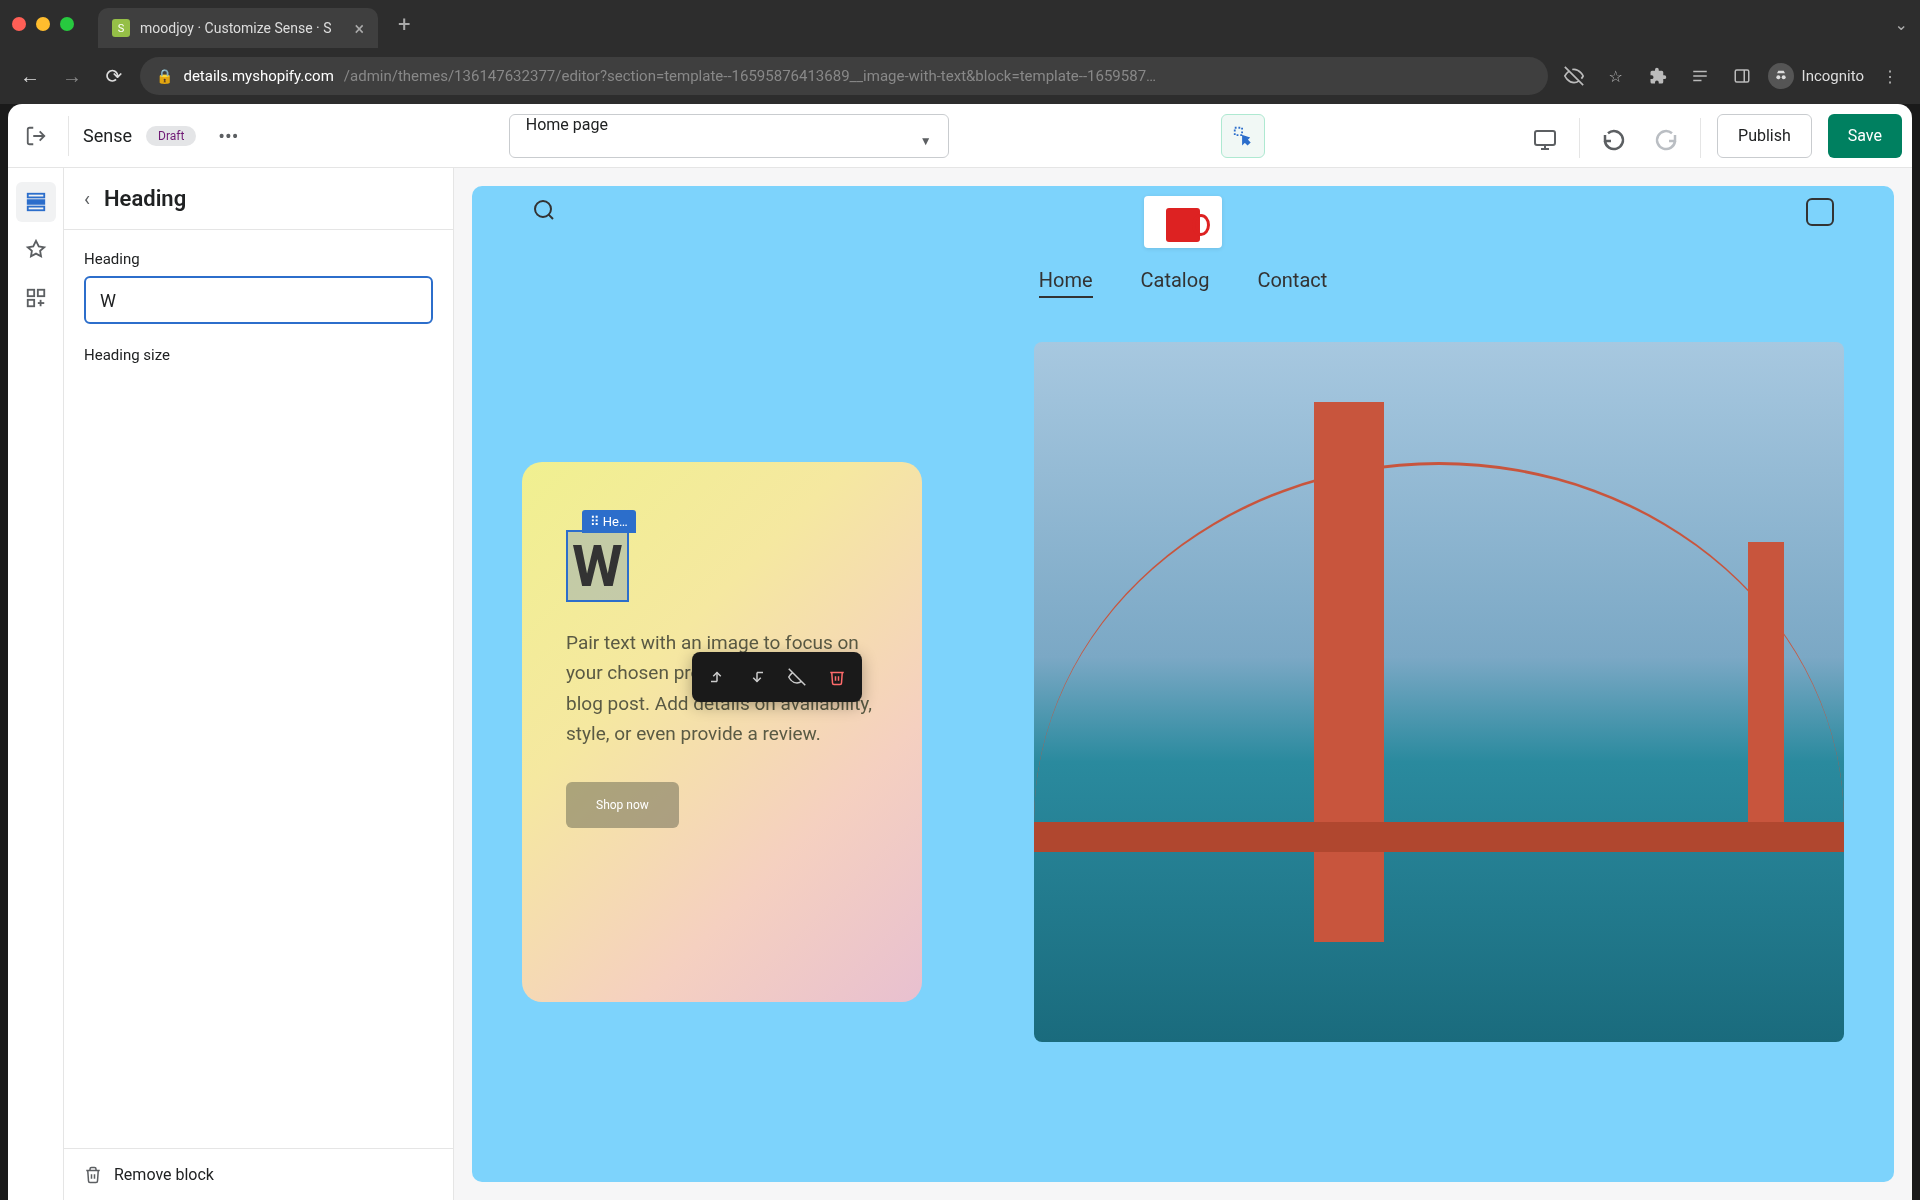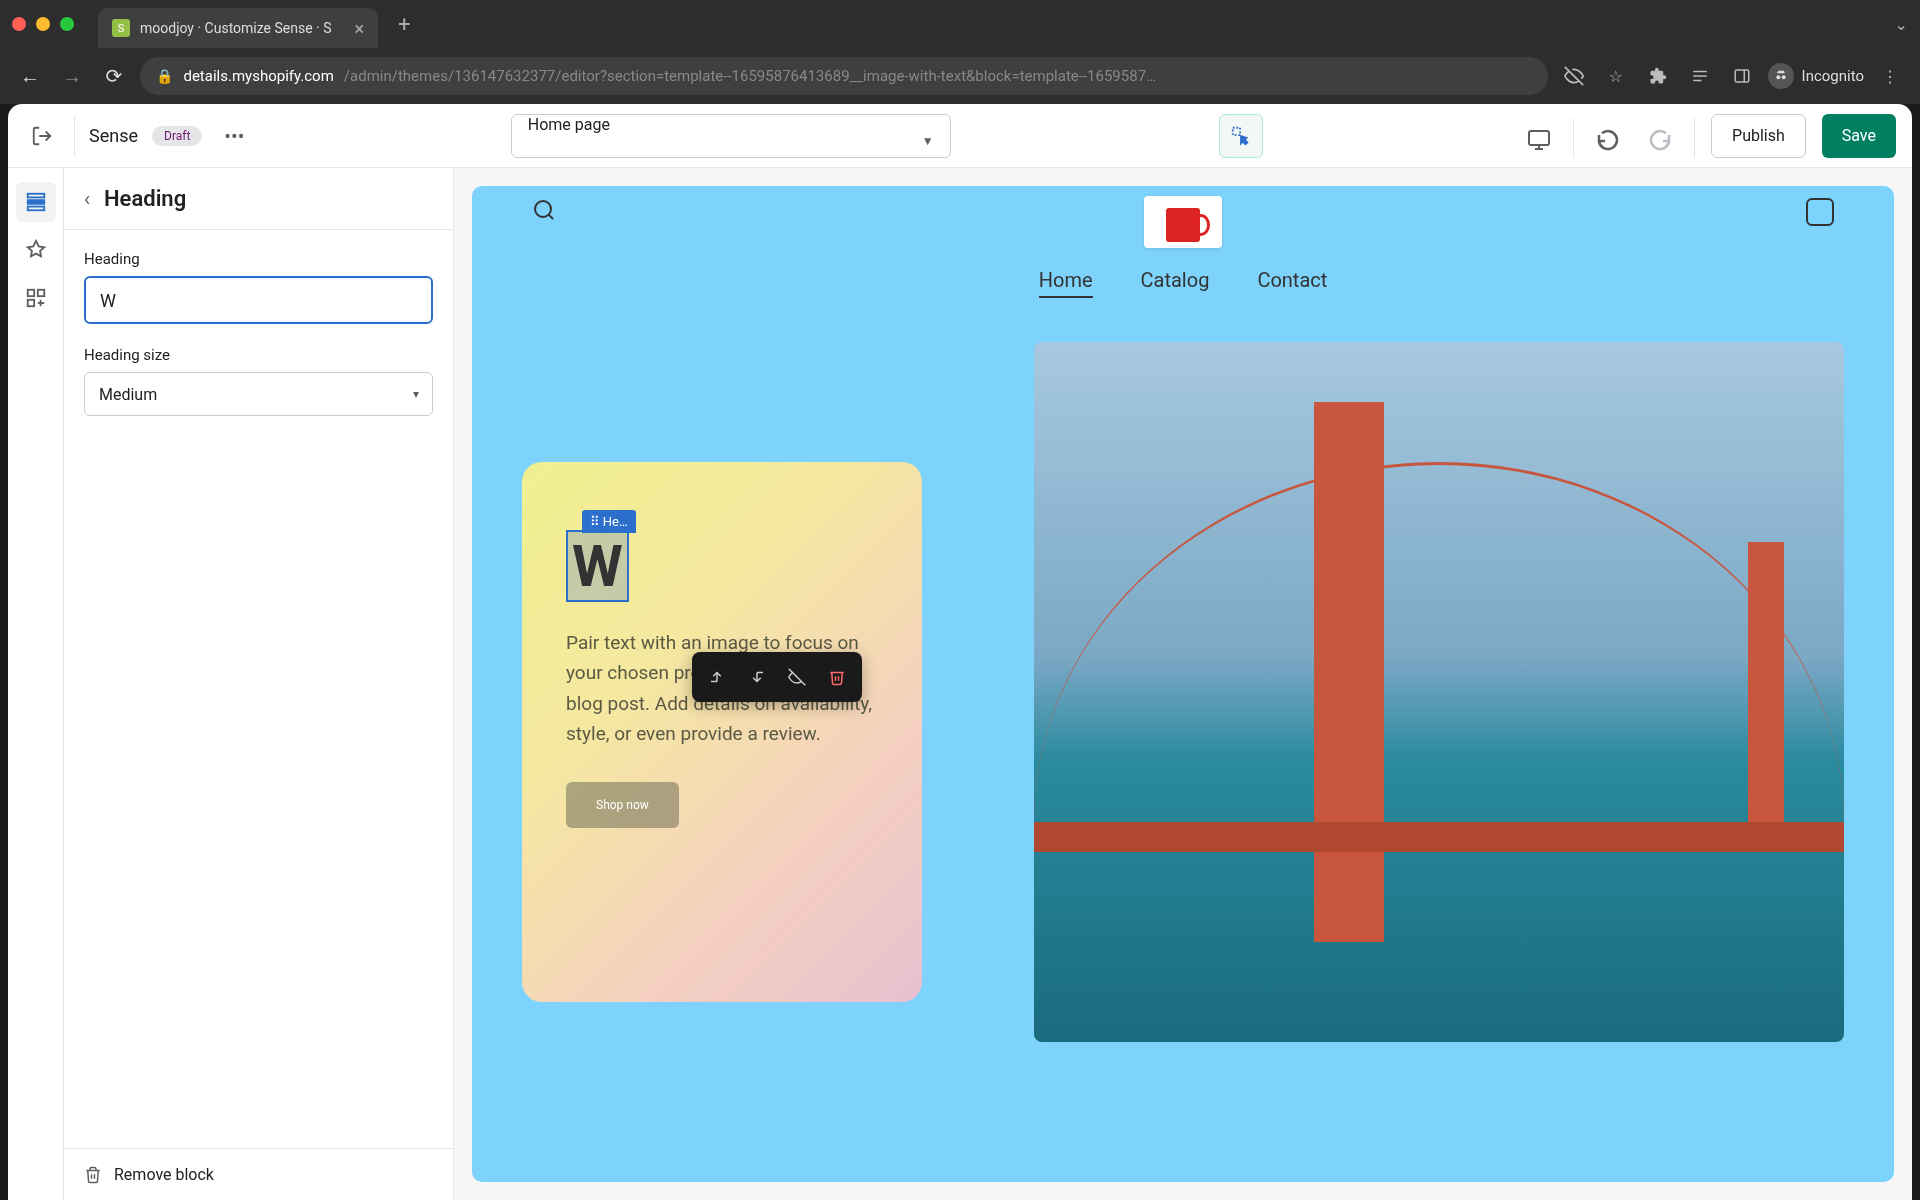--- a/index.html
+++ b/index.html
@@ -26,21 +26,21 @@
 .url-box .lock { font-size: 14px; }
 .url-domain { color: #fff; }
 .url-path { color: #888; overflow: hidden; white-space: nowrap; text-overflow: ellipsis; }
 .addr-icon { color: #bbb; width: 32px; height: 32px; display: flex; align-items: center; justify-content: center; }
 .incognito { display: flex; align-items: center; gap: 8px; color: #ddd; font-size: 15px; }
 .incognito-icon { width: 26px; height: 26px; background: #555; border-radius: 50%; display: flex; align-items: center; justify-content: center; }
 
 
 .app { background: #fff; height: calc(1200px - 104px); display: flex; flex-direction: column; border-radius: 14px 14px 0 0; overflow: hidden; margin: 0 8px; }
 
-.topbar { height: 64px; border-bottom: 1px solid #e5e5e5; display: flex; align-items: center; padding: 0 16px; gap: 14px; }
+.topbar { height: 64px; border-bottom: 1px solid #e5e5e5; display: flex; align-items: center; padding: 0 10px; gap: 14px; }
 .exit-icon { width: 36px; height: 36px; display: flex; align-items: center; justify-content: center; }
 .divider-v { width: 1px; height: 40px; background: #e5e5e5; }
 .theme-name { font-size: 18px; font-weight: 400; color: #202223; }
 .draft-badge { background: #e4e5e7; color: #701a75; font-size: 12px; padding: 3px 12px; border-radius: 12px; }
 .more-dots { font-size: 20px; color: #5c5f62; padding: 0 8px; }
 .page-selector { margin: 0 auto; width: 440px; height: 44px; border: 1px solid #c9cccf; border-radius: 6px; display: flex; align-items: flex-start; padding: 0 16px; font-size: 16px; color: #202223; position: relative; flex-direction: column; }
 .page-selector .caret { margin-left: auto; color: #5c5f62; font-size: 12px; }
 .inspector-btn { width: 44px; height: 44px; background: #f1f8f5; border: 1px solid #aee9d1; border-radius: 6px; display: flex; align-items: center; justify-content: center; margin-left: 10px; }
 .topbar-right { display: flex; align-items: flex-end; gap: 16px; margin-left: auto; }
 .device-icon, .undo-icon, .redo-icon { color: #5c5f62; width: 36px; height: 36px; display: flex; align-items: center; justify-content: center; }
@@ -253,26 +253,20 @@
         <span class="back-chevron">‹</span>
         <h2>Heading</h2>
       </div>
       <div class="sidebar-body">
         <div class="field-group">
           <label class="field-label">Heading</label>
           <input class="text-input" value="W" style="">
         </div>
         <div class="field-group">
           <label class="field-label">Heading size</label>
-          <div class="select-wrap">
-            <select class="select-input">
-              <option>Medium</option>
-            </select>
-            <span class="select-caret">▾</span>
-          </div>
         </div>
       </div>
       <div class="sidebar-footer">
         <svg width="18" height="18" viewBox="0 0 24 24" fill="none" stroke="#5c5f62" stroke-width="2">
             <polyline points="3 6 5 6 21 6"></polyline>
             <path d="M19 6l-1 14a2 2 0 0 1-2 2H8a2 2 0 0 1-2-2L5 6"></path>
             <path d="M10 11v6M14 11v6"></path>
             <path d="M8 6V4a2 2 0 0 1 2-2h4a2 2 0 0 1 2 2v2"></path>
           </svg>
         <span>Remove block</span>

